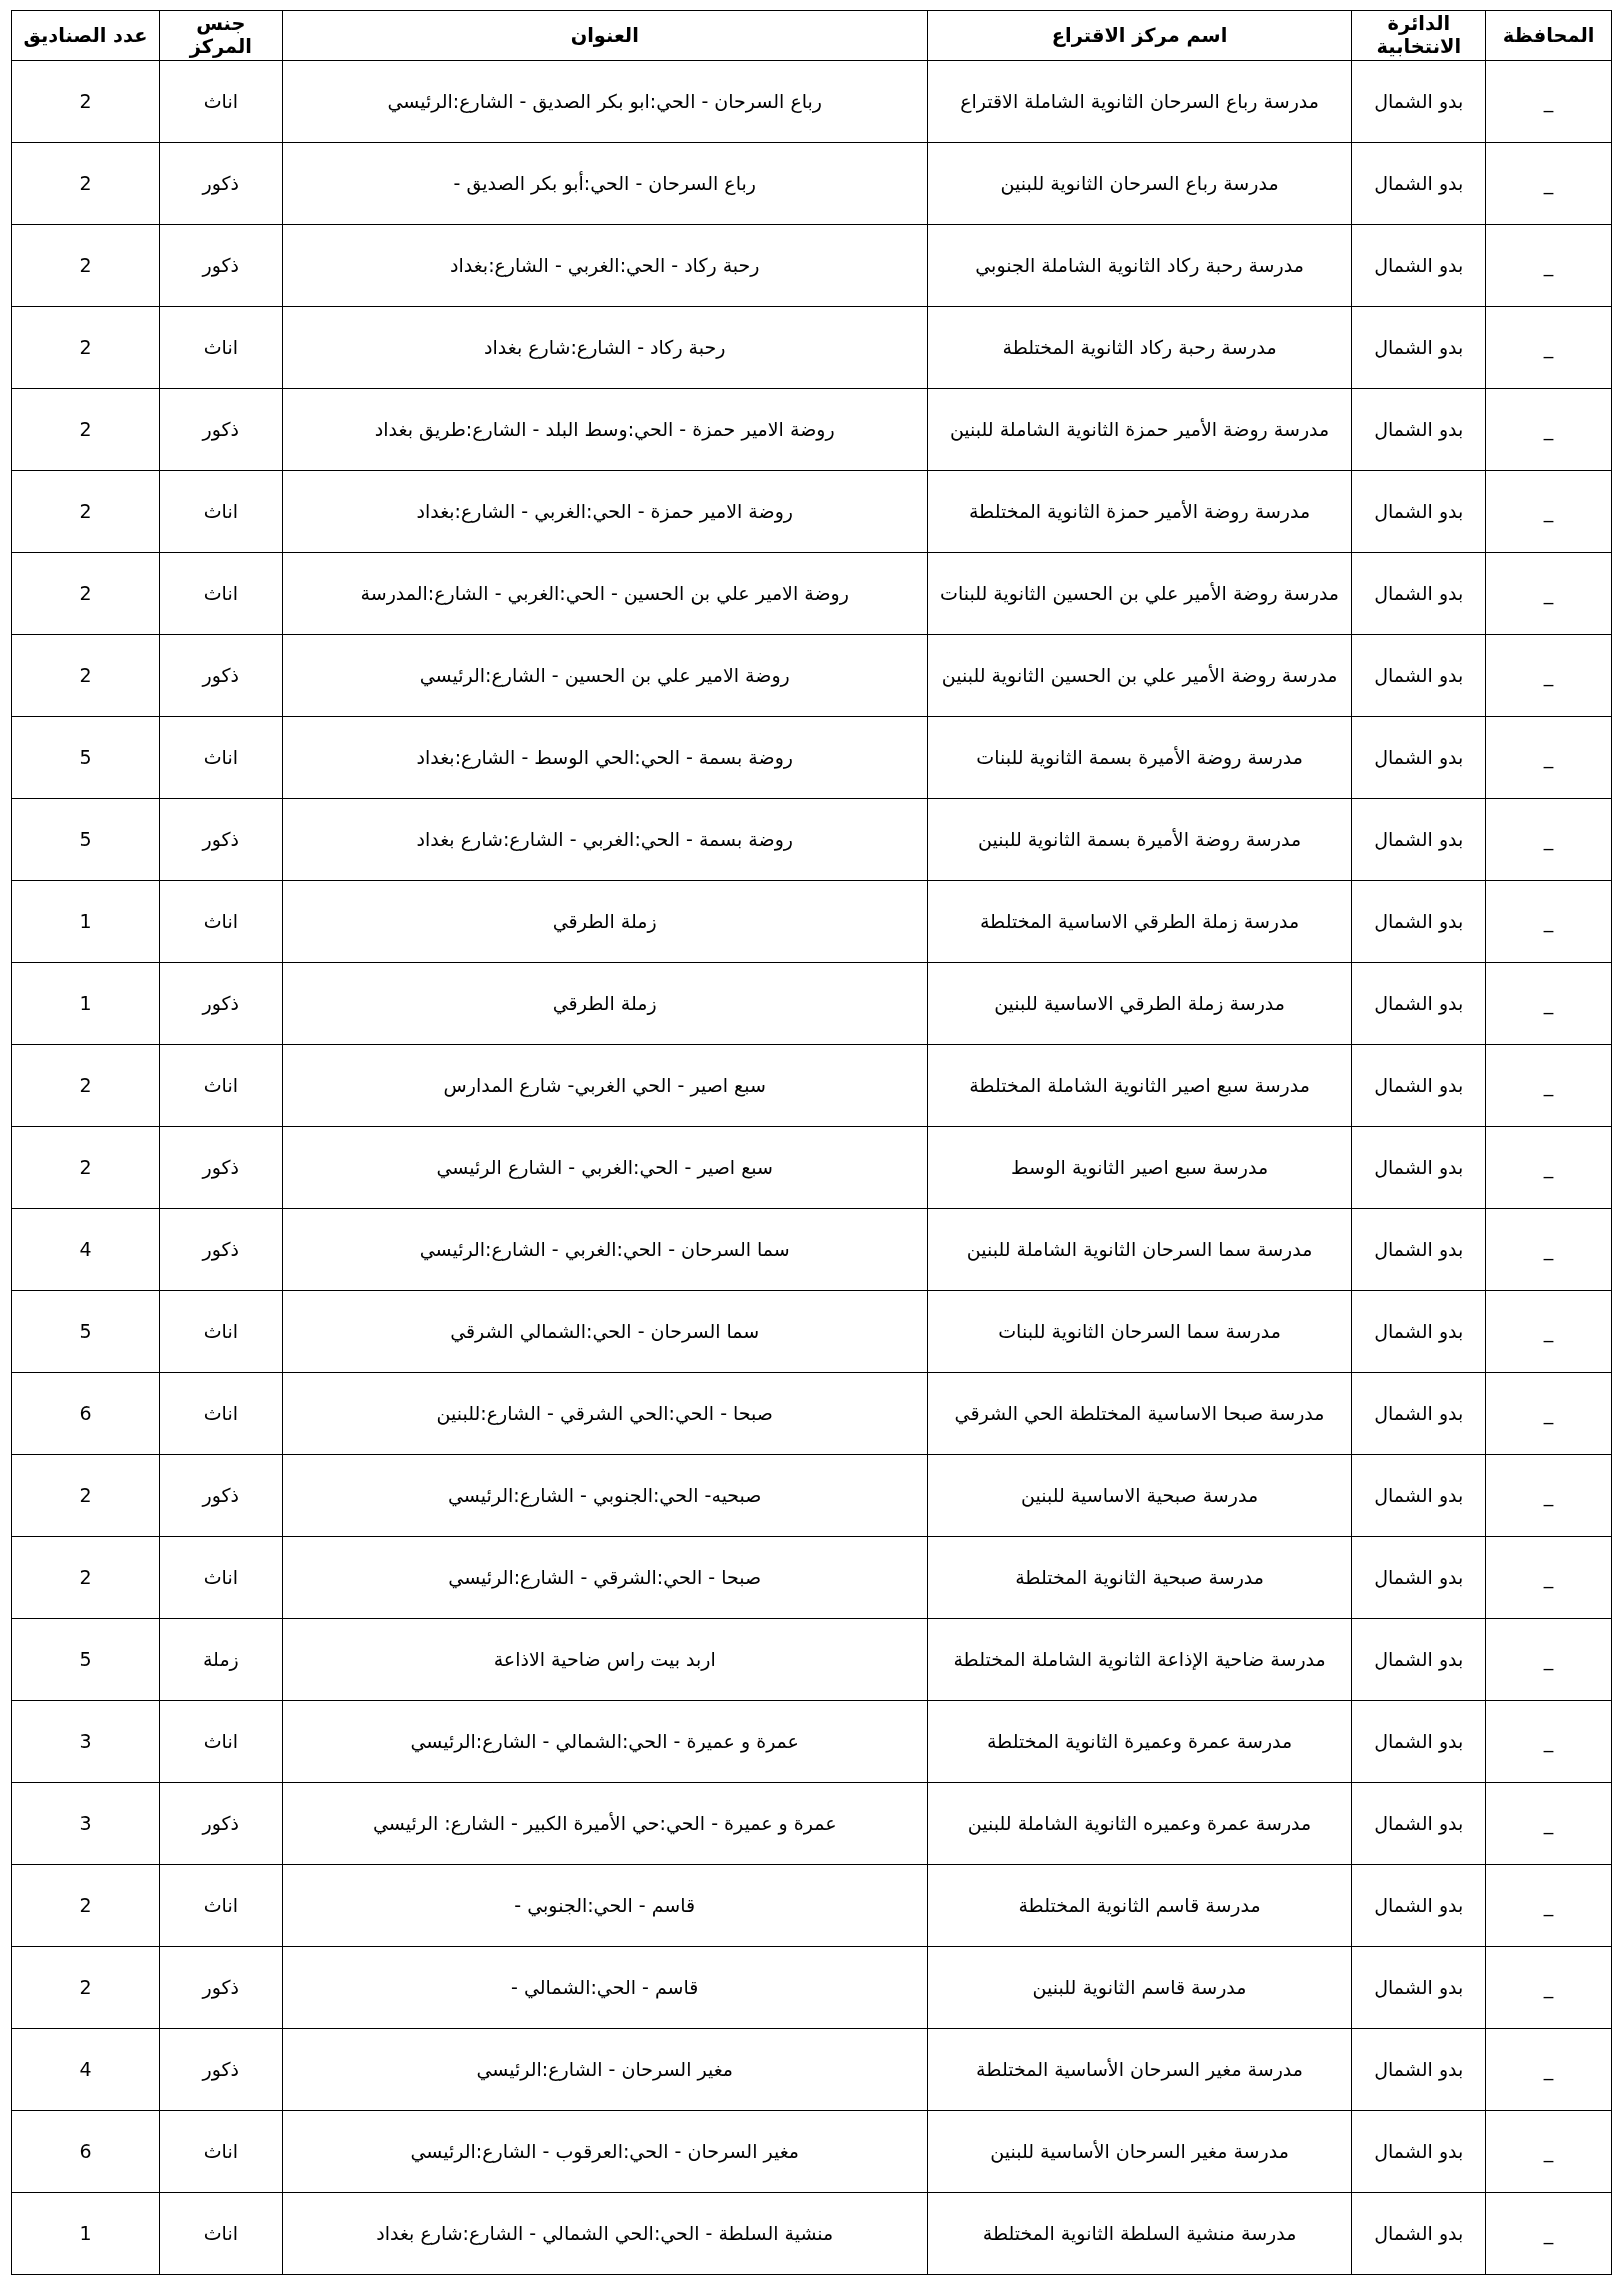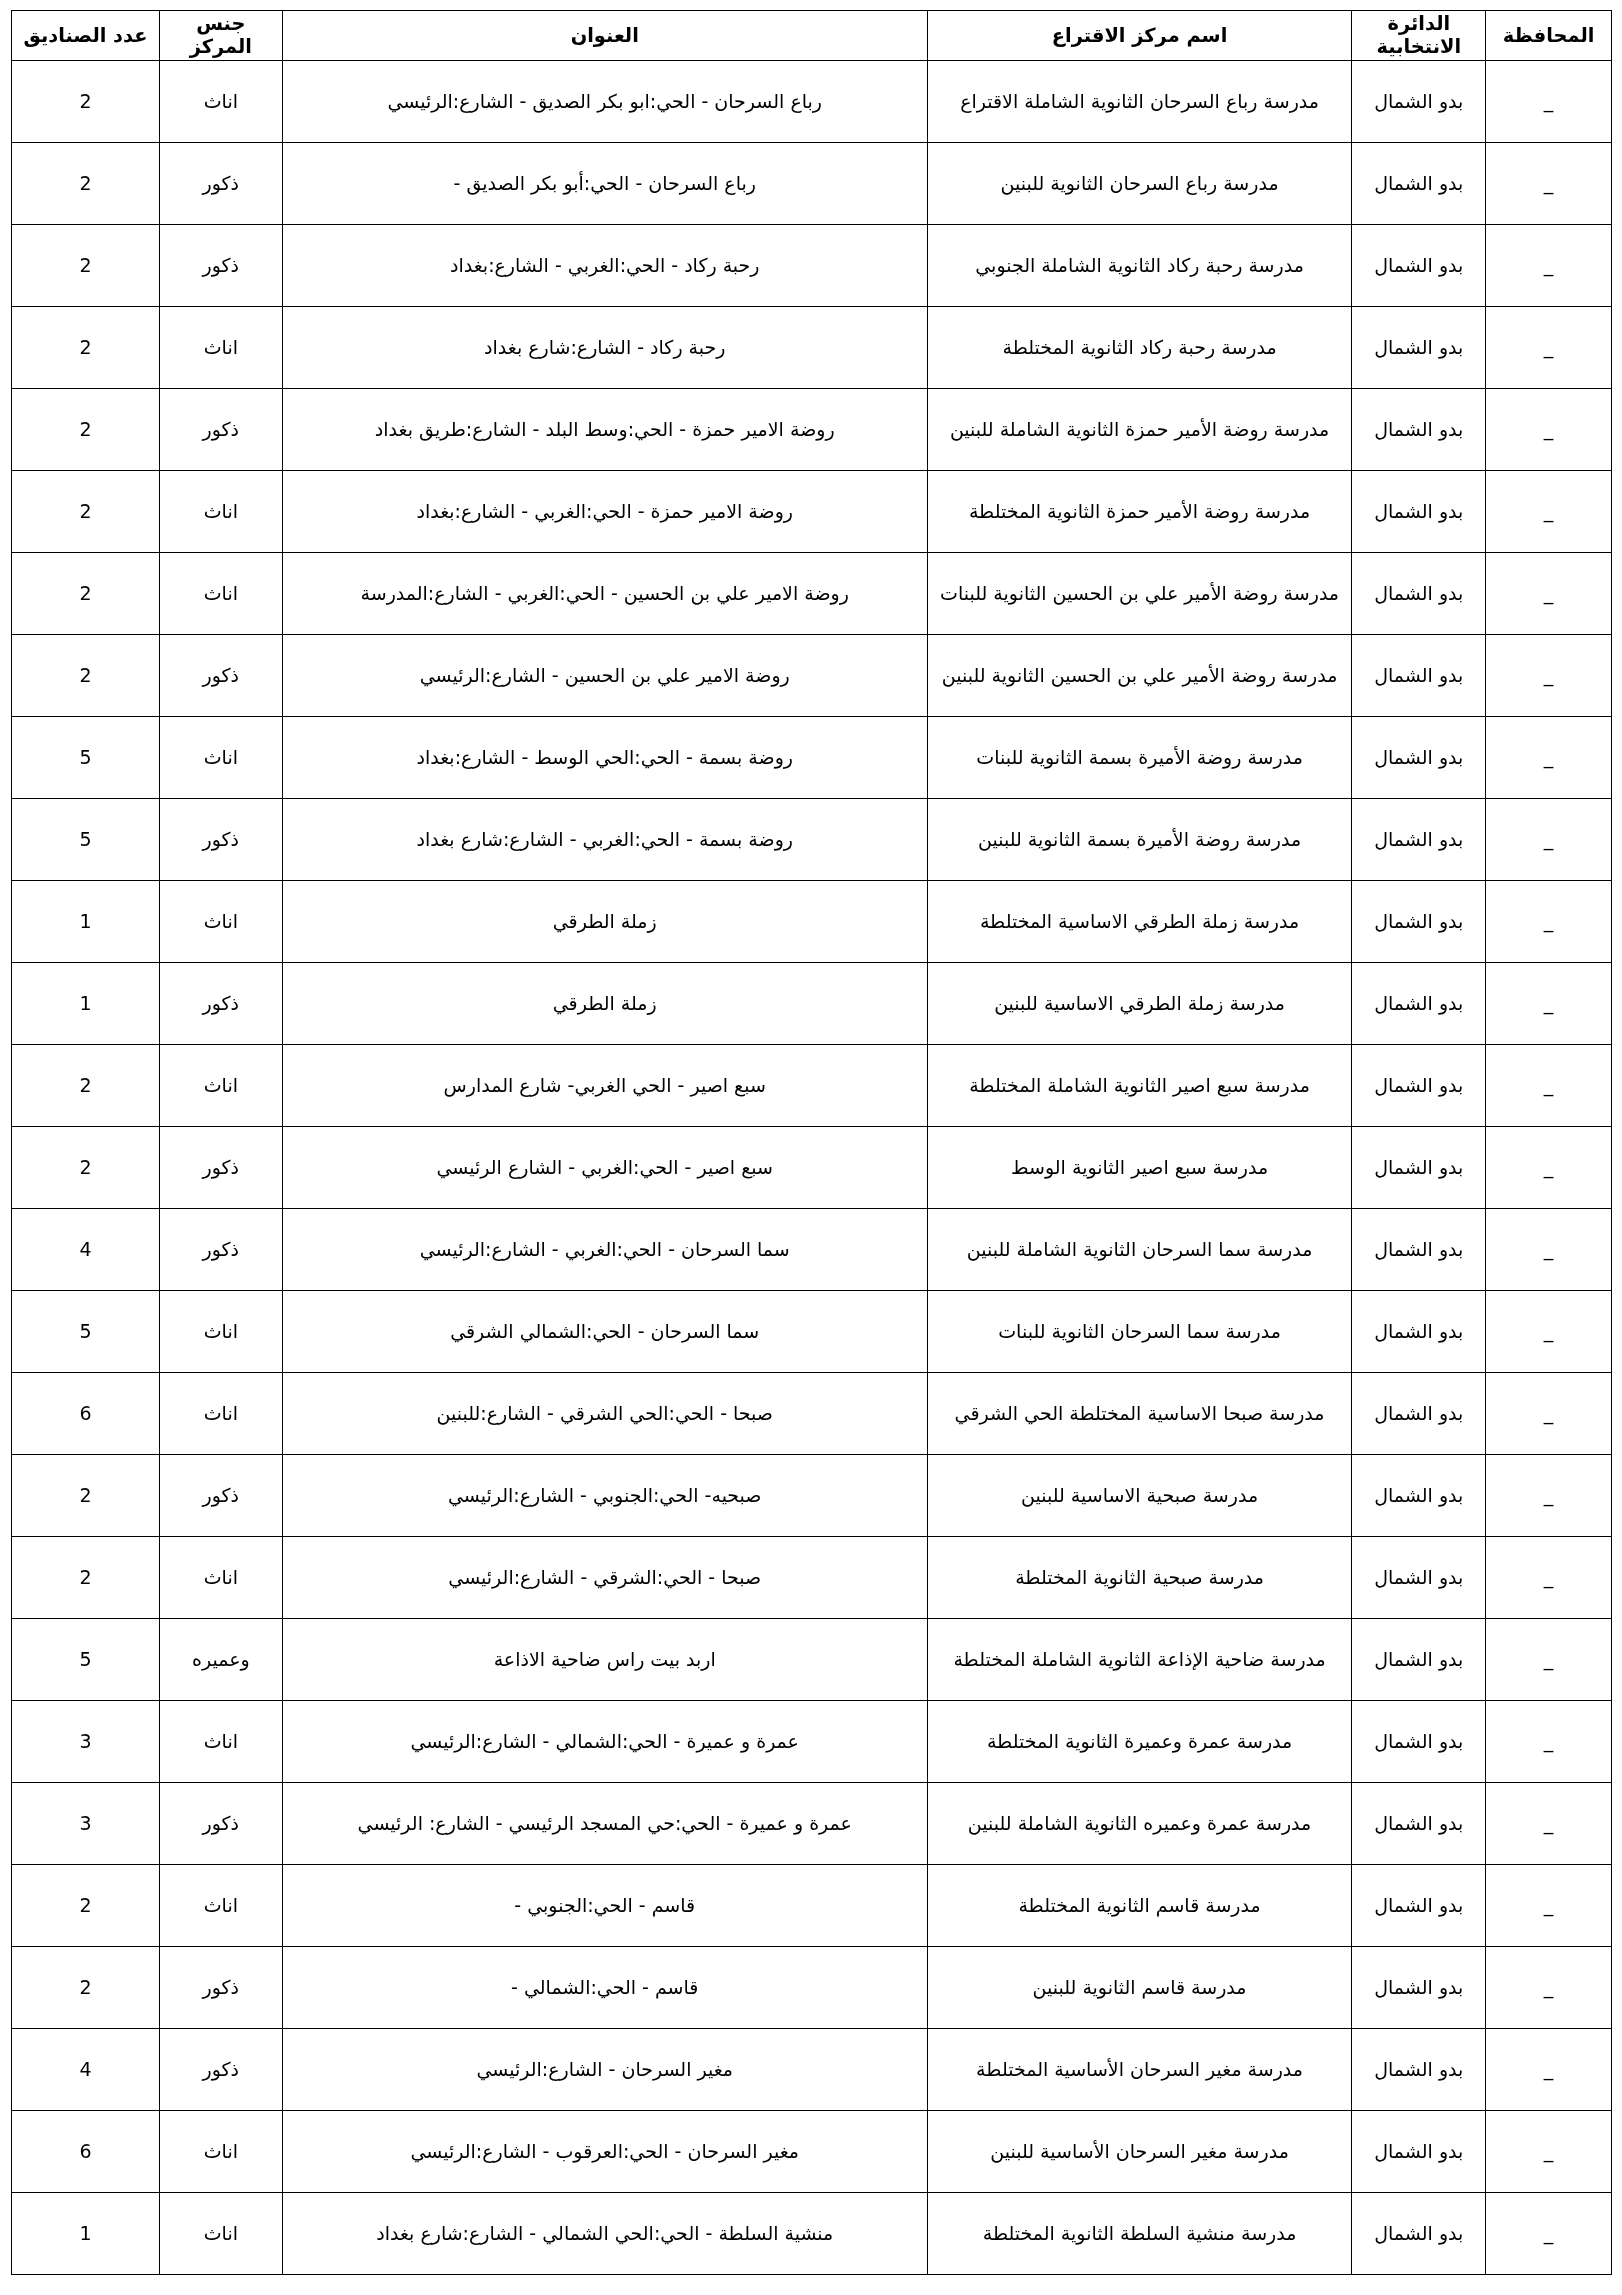--- a/index.html
+++ b/index.html
@@ -226,36 +226,36 @@
           <td class="col-center">مدرسة صبحية الثانوية المختلطة</td>
           <td class="col-address">صبحا - الحي:الشرقي - الشارع:الرئيسي</td>
           <td class="col-gender">اناث</td>
           <td class="col-boxes">2</td>
         </tr>
         <tr>
           <td class="col-governorate">_</td>
           <td class="col-district">بدو الشمال</td>
           <td class="col-center">مدرسة ضاحية الإذاعة الثانوية الشاملة المختلطة</td>
           <td class="col-address">اربد بيت راس ضاحية الاذاعة</td>
-          <td class="col-gender">وعميره</td>
+          <td class="col-gender">زملة</td>
           <td class="col-boxes">5</td>
         </tr>
         <tr>
           <td class="col-governorate">_</td>
           <td class="col-district">بدو الشمال</td>
           <td class="col-center">مدرسة عمرة وعميرة الثانوية المختلطة</td>
           <td class="col-address">عمرة و عميرة - الحي:الشمالي - الشارع:الرئيسي</td>
           <td class="col-gender">اناث</td>
           <td class="col-boxes">3</td>
         </tr>
         <tr>
           <td class="col-governorate">_</td>
           <td class="col-district">بدو الشمال</td>
           <td class="col-center">مدرسة عمرة وعميره الثانوية الشاملة للبنين</td>
-          <td class="col-address">عمرة و عميرة - الحي:حي المسجد الرئيسي - الشارع: الرئيسي</td>
+          <td class="col-address">عمرة و عميرة - الحي:حي الأميرة الكبير - الشارع: الرئيسي</td>
           <td class="col-gender">ذكور</td>
           <td class="col-boxes">3</td>
         </tr>
         <tr>
           <td class="col-governorate">_</td>
           <td class="col-district">بدو الشمال</td>
           <td class="col-center">مدرسة قاسم الثانوية المختلطة</td>
           <td class="col-address">قاسم - الحي:الجنوبي -</td>
           <td class="col-gender">اناث</td>
           <td class="col-boxes">2</td>

